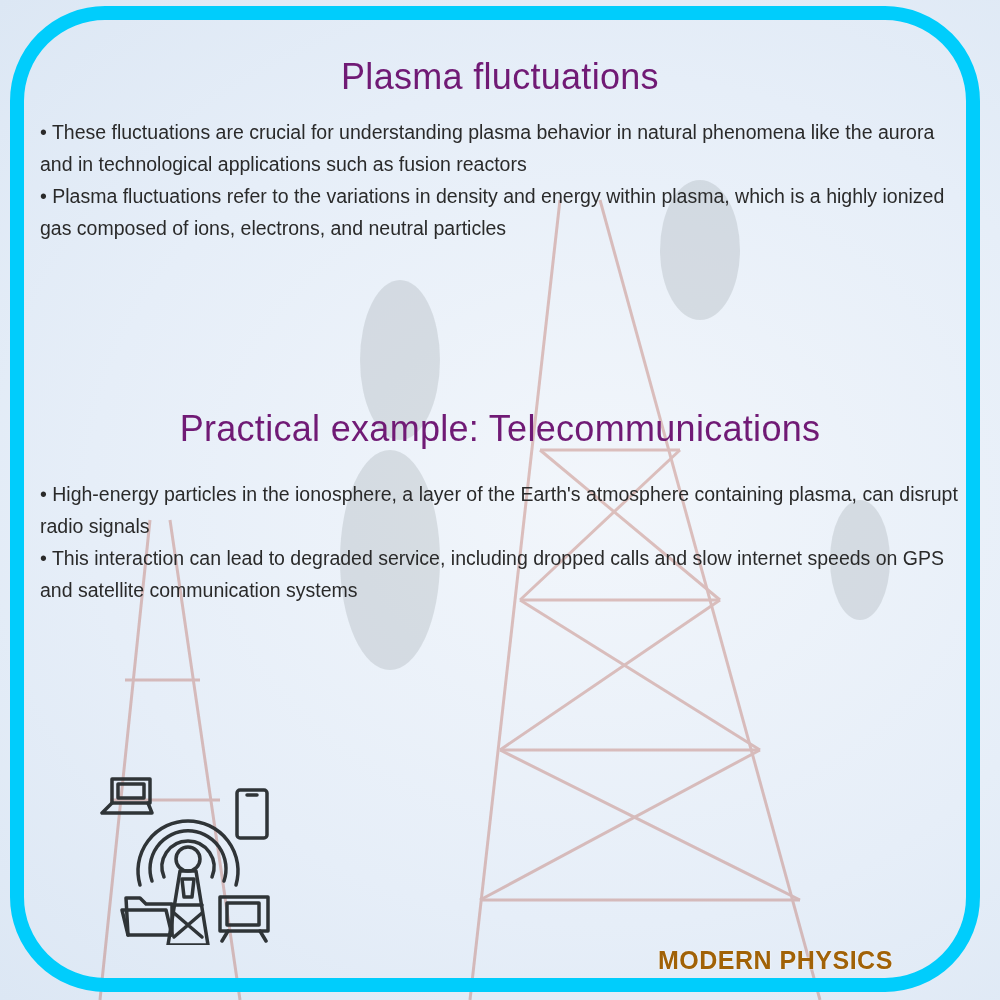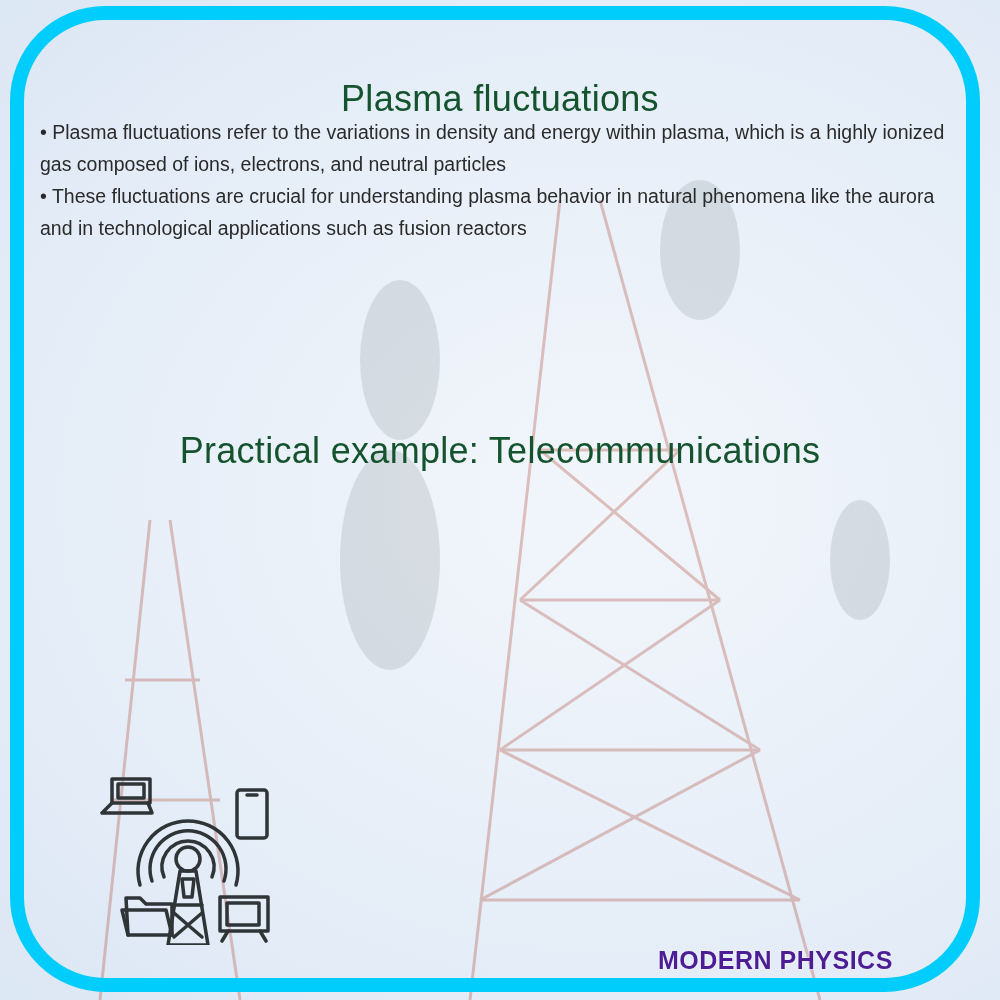--- a/index.html
+++ b/index.html
@@ -16,34 +16,34 @@
   .tower-bg { position: absolute; inset: 0; opacity: 0.35; }
   .frame {
     position: absolute; left: 10px; top: 6px; width: 970px; height: 986px;
     border: 14px solid #00cdfc; border-radius: 95px; box-sizing: border-box;
   }
   .content {
     position: absolute; left: 40px; top: 0; width: 920px;
   }
   .title {
     position: absolute; top: 56px; left: 0; width: 920px; text-align: center;
-    font-size: 36px; color: #14532d; letter-spacing: 0.3px; margin-top: 22px;
+    font-size: 36px; color: #701a75; letter-spacing: 0.3px;
   }
   .title2 { top: 408px; }
   ul.bullets { list-style: none; margin: 0; padding: 0; position: absolute; left: 0; width: 920px; }
   ul.bullets li {
     font-size: 19.5px; line-height: 32px; color: #2a2a2a;
   }
   ul.bullets li::before { content: "• "; }
   .b1 { top: 116px; }
   .b2 { top: 478px; }
   .icon-wrap { position: absolute; left: 100px; top: 775px; width: 175px; height: 170px; }
   .brand {
     position: absolute; left: 658px; top: 946px;
-    font-size: 25px; font-weight: bold; color: #4c1d95; letter-spacing: 0.5px;
+    font-size: 25px; font-weight: bold; color: #a16207; letter-spacing: 0.5px;
     text-shadow: 0 0 2px #fff;
   }
 </style>
 </head>
 <body>
 
 <div class="bg"></div>
 
 <svg class="tower-bg" width="1000" height="1000" viewBox="0 0 1000 1000">
   <g stroke="#b55a4a" stroke-width="3" fill="none">
@@ -70,26 +70,28 @@
     <ellipse cx="860" cy="560" rx="30" ry="60"></ellipse>
     <ellipse cx="700" cy="250" rx="40" ry="70"></ellipse>
   </g>
 </svg>
 
 <div class="frame"></div>
 
 <div class="content">
   <div class="title">Plasma fluctuations</div>
   <ul class="bullets b1">
+    <li>These fluctuations are crucial for understanding plasma behavior in natural phenomena like the aurora and in technological applications such as fusion reactors</li>
     <li>Plasma fluctuations refer to the variations in density and energy within plasma, which is a highly ionized gas composed of ions, electrons, and neutral particles</li>
-    <li>These fluctuations are crucial for understanding plasma behavior in natural phenomena like the aurora and in technological applications such as fusion reactors</li>
   </ul>
 
   <div class="title title2">Practical example: Telecommunications</div>
   <ul class="bullets b2">
+    <li>High-energy particles in the ionosphere, a layer of the Earth's atmosphere containing plasma, can disrupt radio signals</li>
+    <li>This interaction can lead to degraded service, including dropped calls and slow internet speeds on GPS and satellite communication systems</li>
   </ul>
 </div>
 
 <div class="icon-wrap">
   <svg width="175" height="170" viewBox="0 0 175 170" fill="none" stroke="#2f3437" stroke-width="3.5" stroke-linejoin="round" stroke-linecap="round">
     <g>
       <rect x="12" y="4" width="38" height="24"></rect>
       <rect x="18" y="9" width="26" height="14"></rect>
       <path d="M12 28 L2 38 L52 38 L48 28"></path>
     </g>

